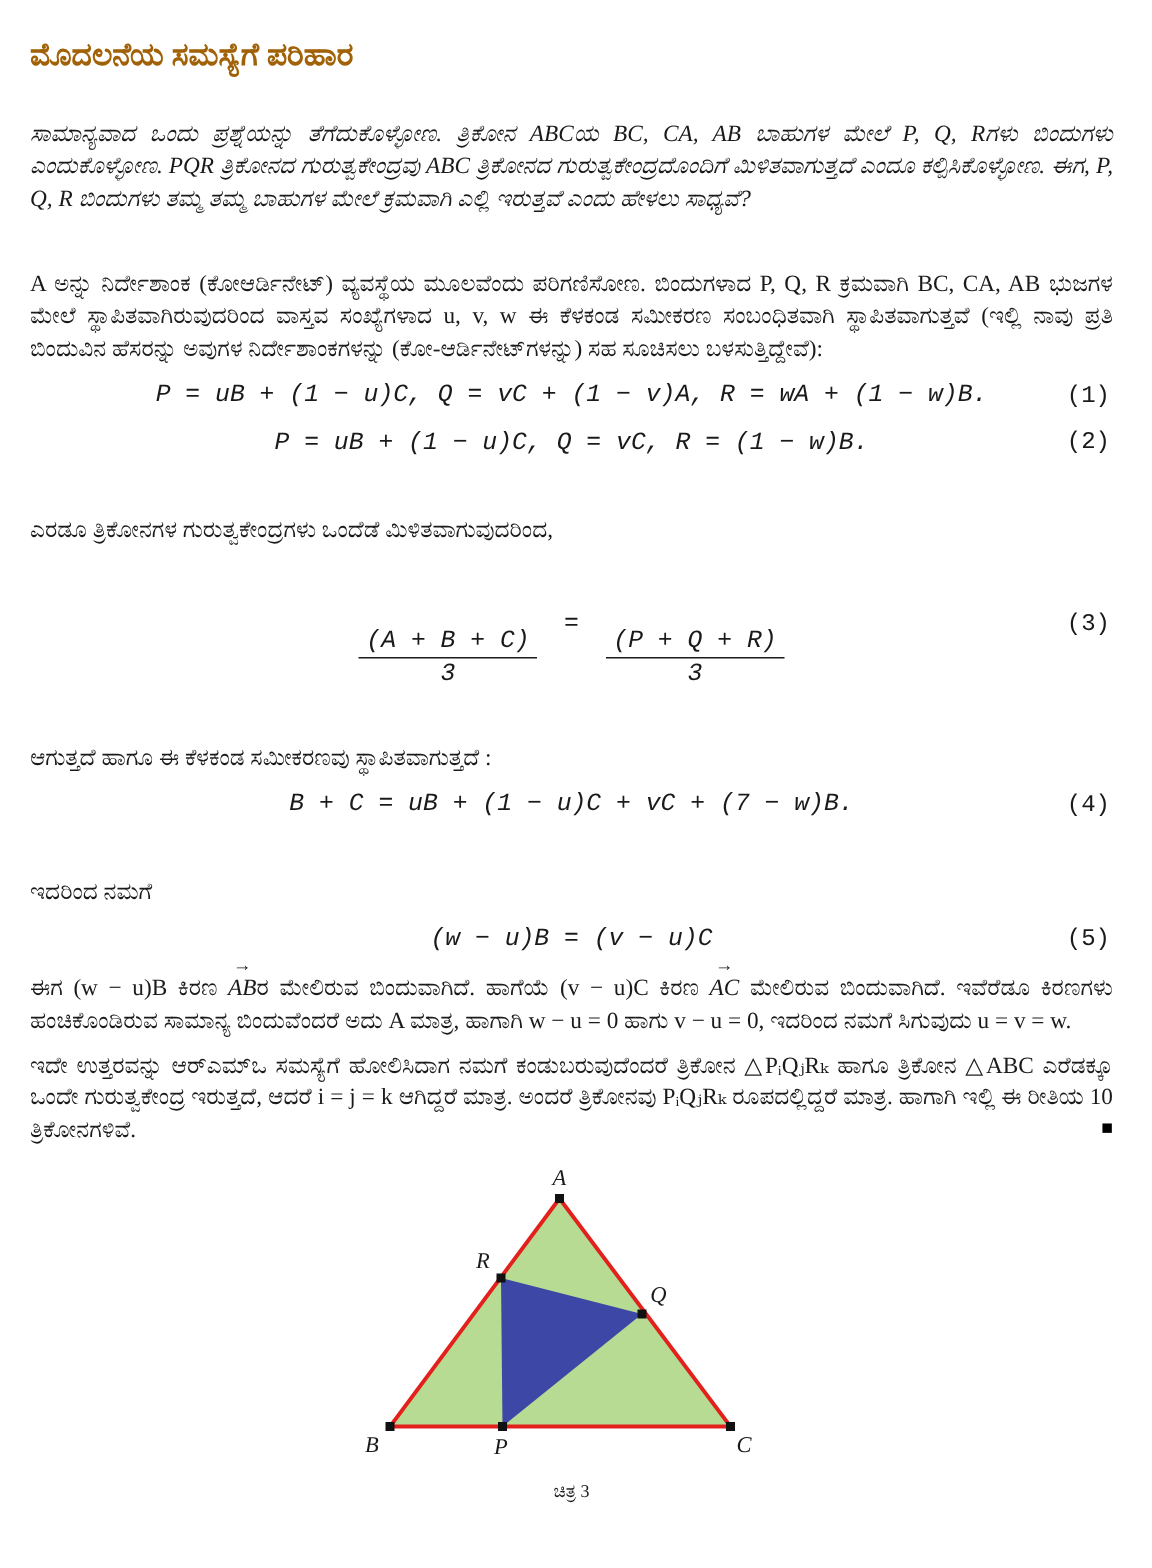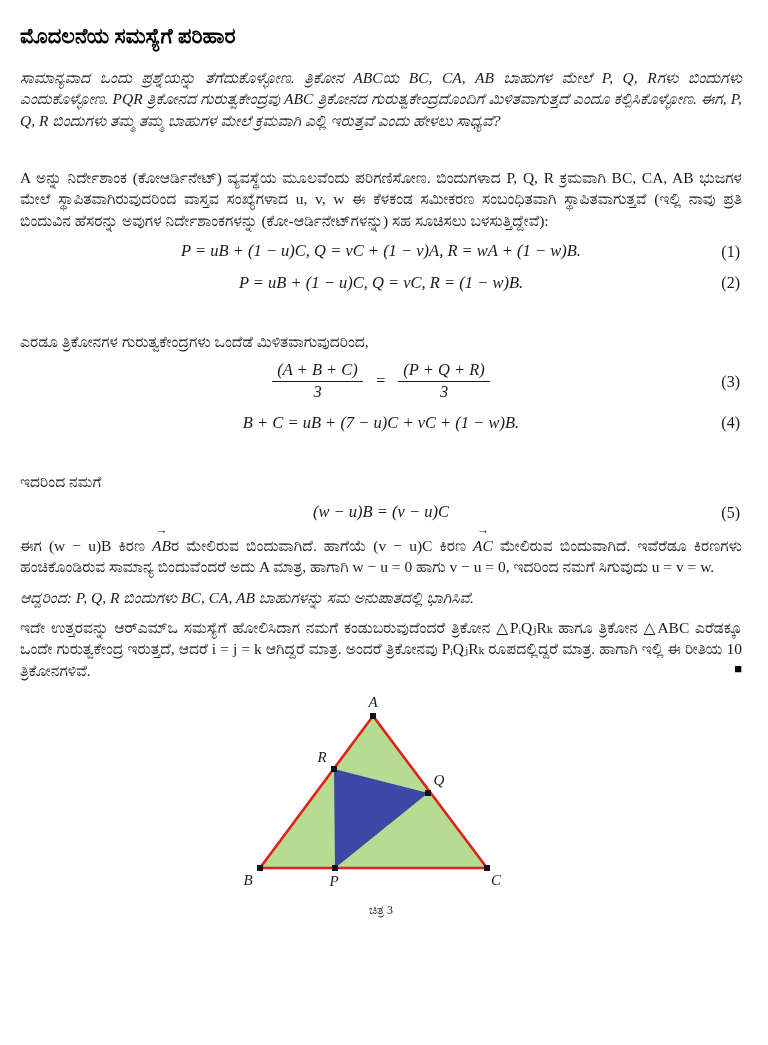--- a/index.html
+++ b/index.html
@@ -5,39 +5,39 @@
   * { margin:0; padding:0; box-sizing:border-box; }
   html,body { background:#ffffff; }
   body {
     width:768px; height:1045px; overflow:hidden;
     padding:20px 26px 0 20px;
     font-family:"Liberation Serif", "DejaVu Serif", serif;
     color:#1a1a1a;
     font-size:15.5px; line-height:1.38;
   }
   .title {
-    font-size:21px; font-weight:bold; color:#000000;
-    margin:2px 0 16px 0;
+    font-size:21px; font-weight:bold; color:#a16207;
+    margin:2px 0 28px 0;
   }
   p.para { text-align:justify; margin-bottom:9px; }
   .italic { font-style:italic; }
   .lead-in { margin-bottom:4px;margin-top:36px; }
   .note-label { font-weight:bold; }
 
   
   .eq-row {
     position:relative; text-align:center;
-    margin:4px 0 9px 0; font-style:italic; font-size:16.5px;
+    margin:4px 0 9px 0; font-style:italic; font-size:16.5px;font-family:Liberation Mono, monospace;
   }
   .eq-number {
     position:absolute; right:2px; top:50%; transform:translateY(-50%);
     font-style:normal; font-size:16px;
   }
   .frac { display:inline-block; vertical-align:middle; text-align:center; line-height:1.15; }
-  .frac .num { display:block; border-bottom:1.4px solid #1a1a1a; padding:0 5px 1px 5px; }
+  .frac .num { display:block; border-bottom:1.4px solid #1a1a1a; padding:0 5px 1px 5px;margin-top:45px; }
   .frac .den { display:block; padding-top:1px; }
   .rel { display:inline-block; margin:0 8px; vertical-align:middle; }
   .eq-frac-row { margin:8px 0 10px 0; }
 
   
   .vec { display:inline-block; position:relative; font-style:italic; padding-top:2px; }
   .vec .vec-arrow {
     position:absolute; left:0; right:0; top:-0.72em;
     font-style:normal; font-size:0.8em; text-align:center; letter-spacing:0;
     line-height:1;
@@ -85,36 +85,36 @@
       <span class="den">3</span>
     </span>
     <span class="rel">=</span>
     <span class="frac">
       <span class="num">(P + Q + R)</span>
       <span class="den">3</span>
     </span>
     <span class="eq-number">(3)</span>
   </div>
 
+  <p class="para lead-in">ಆಗುತ್ತದೆ ಹಾಗೂ ಈ ಕೆಳಕಂಡ ಸಮೀಕರಣವು ಸ್ಥಾಪಿತವಾಗುತ್ತದೆ :</p>
 
   <div class="eq-row">
-    <span>B + C = uB + (7 − u)C + vC + (1 − w)B.</span>
+    <span>B + C = uB + (1 − u)C + vC + (7 − w)B.</span>
     <span class="eq-number">(4)</span>
   </div>
 
   <p class="para lead-in">ಇದರಿಂದ ನಮಗೆ</p>
 
   <div class="eq-row">
     <span>(w − u)B = (v − u)C</span>
     <span class="eq-number">(5)</span>
   </div>
 
   <p class="para"><span>ಈಗ (w − u)B ಕಿರಣ </span><span class="vec"><span class="vec-arrow">→</span><span>AB</span></span><span>ರ ಮೇಲಿರುವ ಬಿಂದುವಾಗಿದೆ. ಹಾಗೆಯೆ (v − u)C ಕಿರಣ </span><span class="vec"><span class="vec-arrow">→</span><span>AC</span></span><span> ಮೇಲಿರುವ ಬಿಂದುವಾಗಿದೆ. ಇವೆರೆಡೂ ಕಿರಣಗಳು ಹಂಚಿಕೊಂಡಿರುವ ಸಾಮಾನ್ಯ ಬಿಂದುವೆಂದರೆ ಅದು A ಮಾತ್ರ, ಹಾಗಾಗಿ w − u = 0 ಹಾಗು v − u = 0, ಇದರಿಂದ ನಮಗೆ ಸಿಗುವುದು u = v = w.</span></p>
 
-  <p class="para italic">ಆದ್ದರಿಂದ: P, Q, R ಬಿಂದುಗಳು BC, CA, AB ಬಾಹುಗಳನ್ನು ಸಮ ಅನುಪಾತದಲ್ಲಿ ಭಾಗಿಸಿವೆ.</p>
 
   <p class="para para-rel"><span>ಇದೇ ಉತ್ತರವನ್ನು ಆರ್‌ಎಮ್‌ಒ ಸಮಸ್ಯೆಗೆ ಹೋಲಿಸಿದಾಗ ನಮಗೆ ಕಂಡುಬರುವುದೆಂದರೆ ತ್ರಿಕೋನ △PᵢQⱼRₖ ಹಾಗೂ ತ್ರಿಕೋನ △ABC ಎರೆಡಕ್ಕೂ ಒಂದೇ ಗುರುತ್ವಕೇಂದ್ರ ಇರುತ್ತದೆ, ಆದರೆ i = j = k ಆಗಿದ್ದರೆ ಮಾತ್ರ. ಅಂದರೆ ತ್ರಿಕೋನವು PᵢQⱼRₖ ರೂಪದಲ್ಲಿದ್ದರೆ ಮಾತ್ರ. ಹಾಗಾಗಿ ಇಲ್ಲಿ ಈ ರೀತಿಯ 10 ತ್ರಿಕೋನಗಳಿವೆ.</span><span class="qed">■</span></p>
 
 
   <div class="figure-block">
     <svg class="figure-svg" width="310" height="202" viewBox="0 0 310 202">
 
       <polygon points="147,26 34,178 261,178" stroke-width="2.6" stroke-linejoin="miter" fill="#b7db92" stroke="#e3211c"></polygon>
 
       <polygon points="109,178 202,103 108,79" fill="#3d47a5"></polygon>

